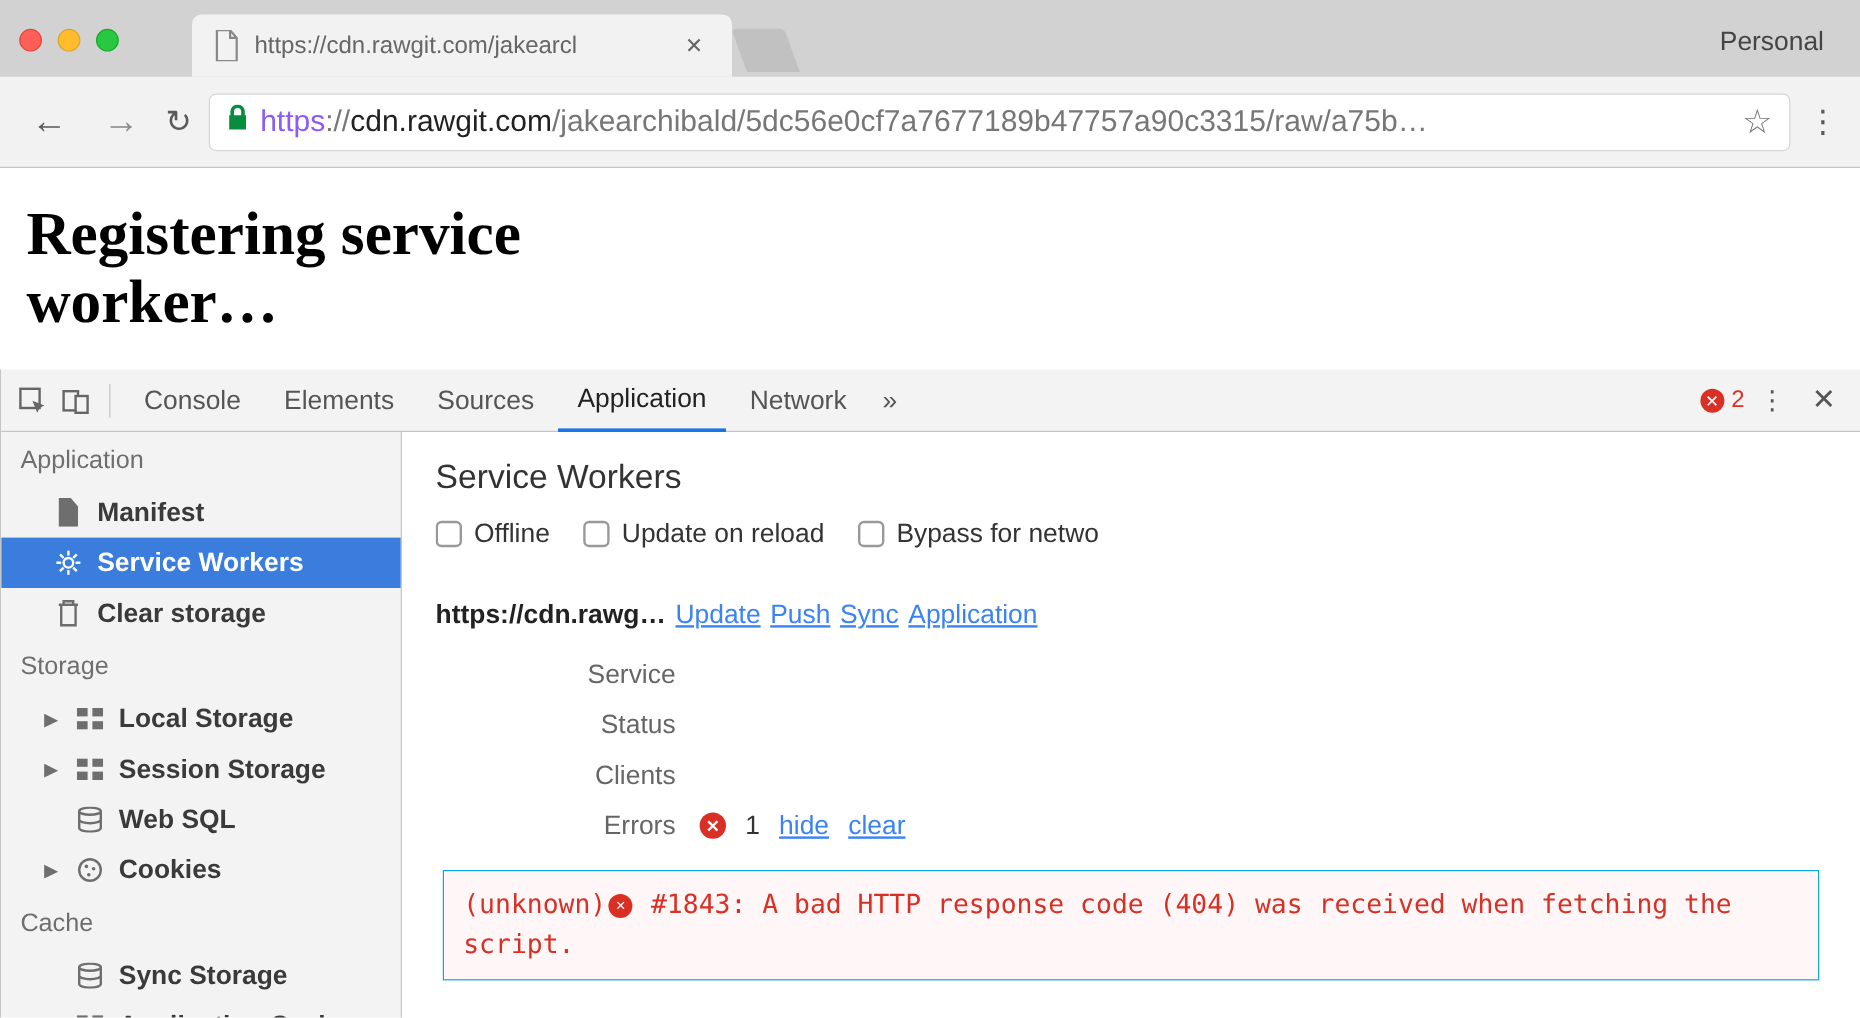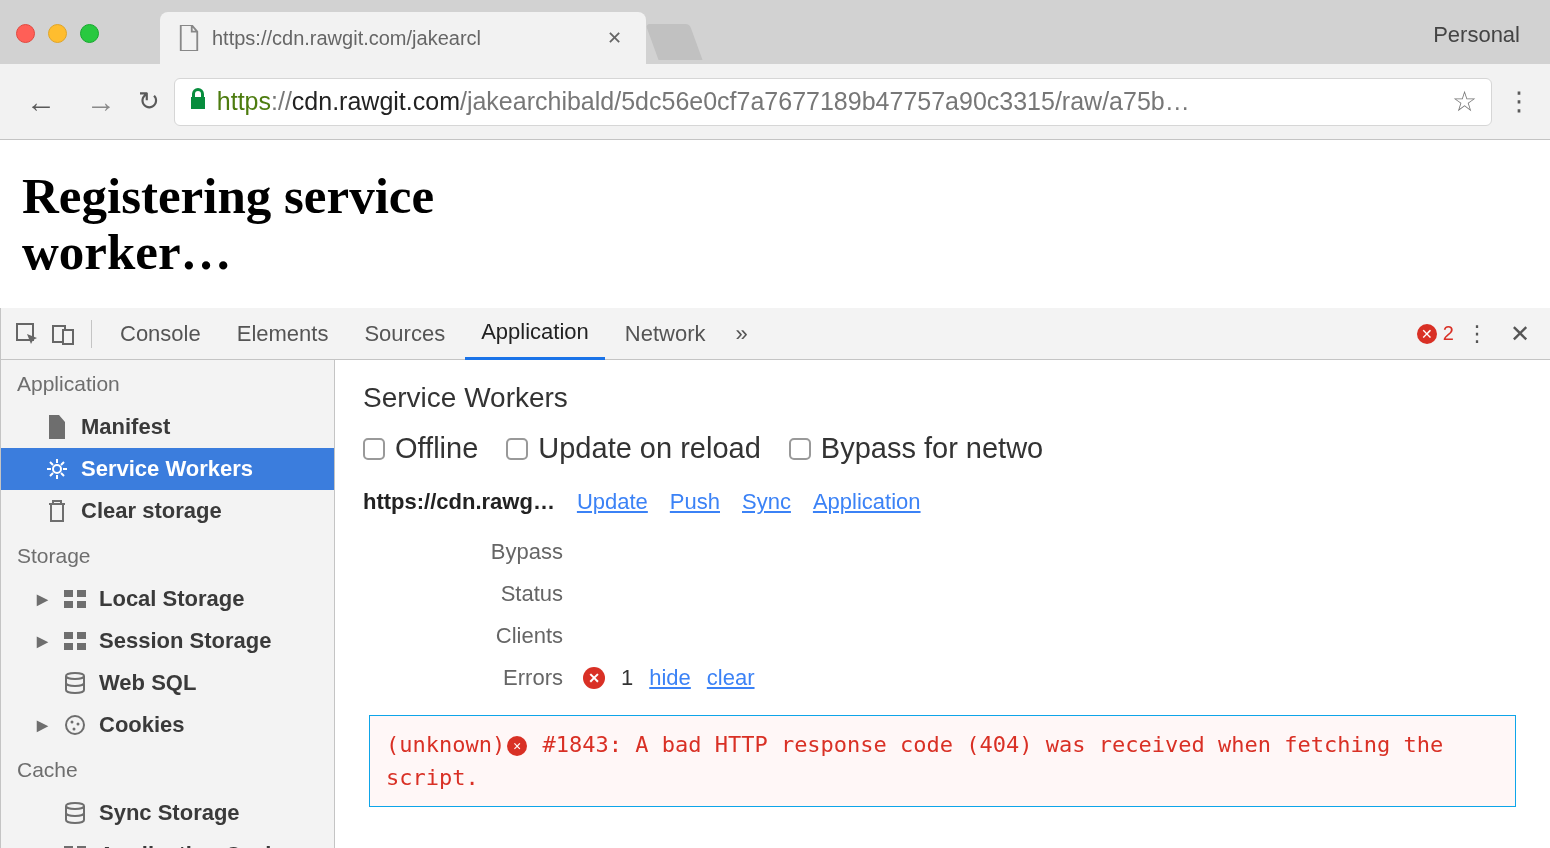--- a/index.html
+++ b/index.html
@@ -5,35 +5,35 @@
 * { margin: 0; padding: 0; box-sizing: border-box; }
 body { font-family: -apple-system, BlinkMacSystemFont, "Segoe UI", Helvetica, Arial, sans-serif; background: #fff; width: 1550px; height: 848px; overflow: hidden; }
 
 
 .tab-bar { height: 64px; background: #d2d2d2; display: flex; align-items: flex-end; position: relative; }
 .traffic-lights { position: absolute; left: 16px; top: 24px; display: flex; gap: 13px; }
 .tl { width: 19px; height: 19px; border-radius: 50%; }
 .tl.red { background: #ff5f57; border: 1px solid #e1493f; }
 .tl.yellow { background: #ffbd2e; border: 1px solid #e0a528; }
 .tl.green { background: #28c940; border: 1px solid #17a92e; }
-.tab { margin-left: 160px; height: 52px; background: #f2f2f2; border-top-left-radius: 8px; border-top-right-radius: 8px; padding: 0 24px 0 18px; display: flex; align-items: center; gap: 12px; font-size: 20px; color: #666; position: relative; width: 486px; }
+.tab { margin-left: 160px; height: 52px; background: #f2f2f2; border-top-left-radius: 8px; border-top-right-radius: 8px; padding: 0 24px 0 18px; display: flex; align-items: center; gap: 12px; font-size: 20px; color: #666; position: relative; width: 450px; }
 .tab::before, .tab::after { content:''; position:absolute; bottom:0; width:16px; height:16px; }
 .tab-file-icon { width: 22px; height: 26px; fill: #7a7a7a; }
 .tab-title { flex: 1; overflow: hidden; white-space: nowrap; }
 .tab-close { font-size: 18px; color: #666; cursor: pointer; }
 .new-tab { width: 44px; height: 36px; background: #c1c1c1; margin-left: 6px; margin-bottom: 4px; border-radius: 4px 4px 0 0; transform: skewX(20deg); }
 .profile { position: absolute; right: 30px; top: 22px; font-size: 22px; color: #444; }
 
 .toolbar { height: 76px; background: #f2f2f2; border-bottom: 1px solid #c4c4c4; display: flex; align-items: center; padding: 0 18px; gap: 14px; }
 .nav-arrow { font-size: 30px; color: #8a8a8a; padding: 4px 8px; }
 .nav-arrow.enabled { color: #5a5a5a; cursor: pointer; }
 .reload { font-size: 26px; color: #5a5a5a; cursor: pointer; }
 .url-bar { flex: 1; height: 48px; background: #fff; border: 1px solid #d6d6d6; border-radius: 6px; display: flex; align-items: center; padding: 0 14px; gap: 10px; font-size: 25px; overflow: hidden; white-space: nowrap; }
 .lock-icon { color: #078d3d; }
-.url-scheme { color: #4d7c0f; }
+.url-scheme { color: #8b5cf6; }
 .url-host { color: #222; }
 .url-path { color: #777; }
 .star-icon { color: #777; font-size: 28px; }
 .menu-dots { font-size: 26px; color: #5a5a5a; }
 
 .content-area { display: flex; height: calc(848px - 140px); flex-direction: column; }
 .page { width: 524px; padding: 28px 22px; font-family: Georgia, "Times New Roman", serif; }
 .page h1 { font-size: 51px; line-height: 1.1; font-weight: 700; }
 
 
@@ -55,25 +55,25 @@
 .sb-item { display: flex; align-items: center; gap: 12px; padding: 8px 10px 8px 36px; font-size: 22px; color: #3a3a3a; cursor: pointer; font-weight: bold; }
 .sb-item.indent { padding-left: 44px; }
 .sb-item .tri { font-size: 14px; color: #6e6e6e; width: 14px; }
 .sb-item.selected { background: #3b7ddd; color: #fff; }
 .sb-item.selected .sb-icon svg { fill: #fff; }
 .sb-icon { width: 24px; height: 24px; display: flex; align-items: center; justify-content: center; }
 .sb-icon svg { fill: #6e6e6e; }
 
 .dt-main { flex: 1; padding: 22px 28px; overflow: hidden; }
 .panel-title { font-size: 28px; color: #333; margin-bottom: 18px; }
-.check-row { display: flex; gap: 28px; font-size: 29px; color: #333; margin-bottom: 24px; white-space: nowrap; overflow: hidden; }
+.check-row { display: flex; gap: 28px; font-size: 22px; color: #333; margin-bottom: 41px; white-space: nowrap; overflow: hidden; }
 .chk { display: flex; align-items: center; gap: 10px; }
 .chkbox { width: 22px; height: 22px; border: 2px solid #999; border-radius: 5px; }
 
-.sw-row { display: flex; align-items: center; gap: 22px; font-size: 22px; margin-bottom: 6px; }
+.sw-row { display: flex; align-items: center; gap: 8px; font-size: 22px; margin-bottom: 6px; }
 .sw-scope { font-weight: 700; color: #222; white-space: nowrap; overflow: hidden; text-overflow: ellipsis; max-width: 200px; }
 .sw-link { color: #3b82f6; text-decoration: underline; cursor: pointer; }
 
 .sw-details { margin-top: 24px; }
 .sw-detail-row { display: flex; align-items: center; font-size: 22px; color: #555; margin-bottom: 16px; }
 .sw-label { width: 220px; text-align: right; padding-right: 20px; color: #666; }
 .sw-val { display: flex; align-items: center; gap: 16px; }
 .err-circ { width: 22px; height: 22px; border-radius: 50%; background: #d93025; color: #fff; display: inline-flex; align-items: center; justify-content: center; font-size: 14px; font-weight: 700; }
 
 .err-box { margin: 24px 6px 0; border: 1px solid #0ea5e9; background: #fff7f7; padding: 12px 16px; font-family: Menlo, Consolas, monospace; font-size: 22px; color: #d93025; line-height: 1.5; }
@@ -275,21 +275,21 @@
         <div class="sw-row">
           <span class="sw-scope">https://cdn.rawg…</span>
           <span class="sw-link">Update</span>
           <span class="sw-link">Push</span>
           <span class="sw-link">Sync</span>
           <span class="sw-link">Application</span>
         </div>
 
         <div class="sw-details">
           <div class="sw-detail-row">
-              <span class="sw-label">Bypass</span>
+              <span class="sw-label">Service</span>
             </div>
           <div class="sw-detail-row">
               <span class="sw-label">Status</span>
             </div>
           <div class="sw-detail-row">
               <span class="sw-label">Clients</span>
             </div>
           <div class="sw-detail-row">
             <span class="sw-label">Errors</span>
             <span class="sw-val">

